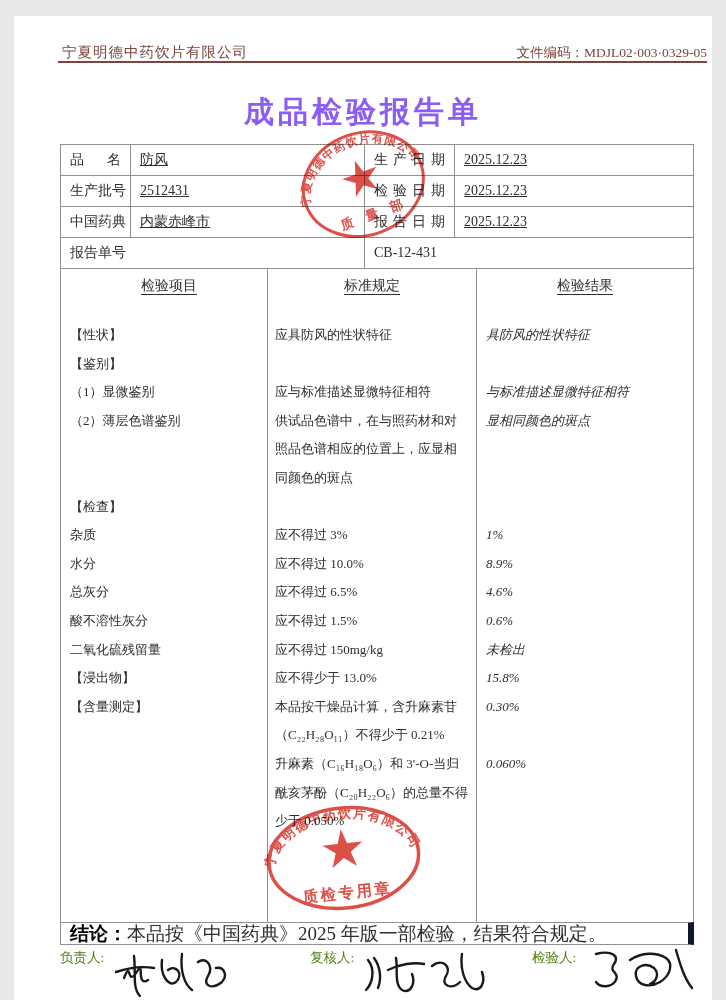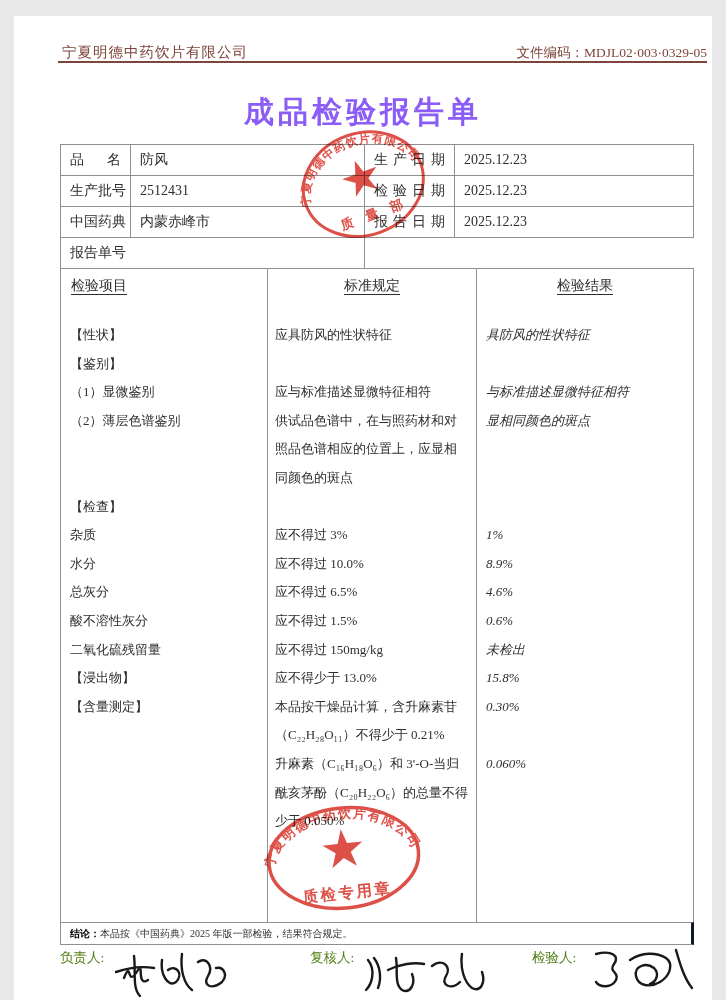--- a/index.html
+++ b/index.html
@@ -14,45 +14,45 @@
   .title{position:absolute;left:0;top:76px;width:100%;text-align:center;
          font-size:30px;font-weight:bold;color:#8b5cf6;letter-spacing:4px;}
   
   .info-table{position:absolute;left:46px;top:128px;width:633px;
               border-top:1px solid #8f8f8f;border-left:1px solid #8f8f8f;font-size:14px;}
   .irow{display:grid;grid-template-columns:70px 234px 90px 239px;}
   .irow.last{grid-template-columns:304px 329px;}
   .irow>div{box-sizing:border-box;border-right:1px solid #8f8f8f;border-bottom:1px solid #8f8f8f;
             height:31px;line-height:30px;padding:0 9px;white-space:nowrap;overflow:hidden;}
   .ilabel{text-align:justify;text-align-last:justify;}
-  .ivalue{padding-left:11px;}
+  .ivalue{padding-left:11px;text-decoration:underline;}
   .irow.last>div{text-align:left;text-align-last:auto;}
   
   .main-table{position:absolute;left:46px;top:252px;width:633px;
               border-left:1px solid #8f8f8f;border-right:0;font-size:13px;}
   .mhead{display:grid;grid-template-columns:207px 209px 217px;border-top:1px solid #8f8f8f;}
   .mhead>div{box-sizing:border-box;border-right:1px solid #8f8f8f;height:38px;
-             padding-top:8px;font-size:14px;}
+             padding-top:8px;font-size:14px;text-align:center;}
   .mhead>div span{text-decoration:underline;text-underline-offset:4px;}
   .mhead .h1{padding-left:10px;}
   .mhead .h2c,.mhead .h3c{text-align:center;}
   .mbody{display:flex;flex-direction:column;height:615px;}
   .mrow{display:grid;grid-template-columns:207px 209px 217px;align-items:start;}
   .mrow>div{box-sizing:border-box;border-right:1px solid #8f8f8f;height:100%;
             line-height:28.6px;min-height:28.6px;}
   .mrow .c1{padding-left:9px;font-family:Liberation Serif, serif;}
   .mrow .c2{padding:0 7px;}
   .mrow .c3{padding-left:9px;font-style:italic;}
   .mrow.first>div{padding-top:14px;}
   .mrow.l2{min-height:57.2px;}
   .mrow.l3{min-height:85.8px;}
   .mrow.fill{flex:1;}
   .concl{display:flex;border-top:1px solid #8f8f8f;border-bottom:1px solid #8f8f8f;
-         height:23px;line-height:22px;font-size:10px;padding-left:9px;box-sizing:border-box;
-         border-right:3px solid #0f172a;width:633px;}
+         height:23px;line-height:22px;font-size:19px;padding-left:9px;box-sizing:border-box;
+         border-right:6px solid #0f172a;width:633px;}
   .concl b{font-weight:bold;color:#000;}
   
   .signer{position:absolute;font-size:13.5px;color:#4d7c0f;top:933px;}
   .s1{left:46px;}.s2{left:296px;}.s3{left:518px;}
   .sig{position:absolute;mix-blend-mode:multiply;}
   .sig svg path{stroke:#191919;stroke-width:2.4;fill:none;stroke-linecap:round;stroke-linejoin:round;}
   .sigA{left:96px;top:928px;}
   .sigB{left:344px;top:924px;}
   .sigC{left:572px;top:922px;}
   
@@ -85,20 +85,21 @@
       <div class="ivalue">2025.12.23</div>
     </div>
     <div class="irow">
       <div class="ilabel">中国药典</div>
       <div class="ivalue">内蒙赤峰市</div>
       <div class="ilabel">报告日期</div>
       <div class="ivalue">2025.12.23</div>
     </div>
     <div class="irow last">
       <div>报告单号</div>
+      <div>CB-12-431</div>
     </div>
   </div>
 
   <div class="main-table">
     <div class="mhead">
       <div class="h1"><span>检验项目</span></div>
       <div class="h2c"><span>标准规定</span></div>
       <div class="h3c"><span>检验结果</span></div>
     </div>
     <div class="mbody">

